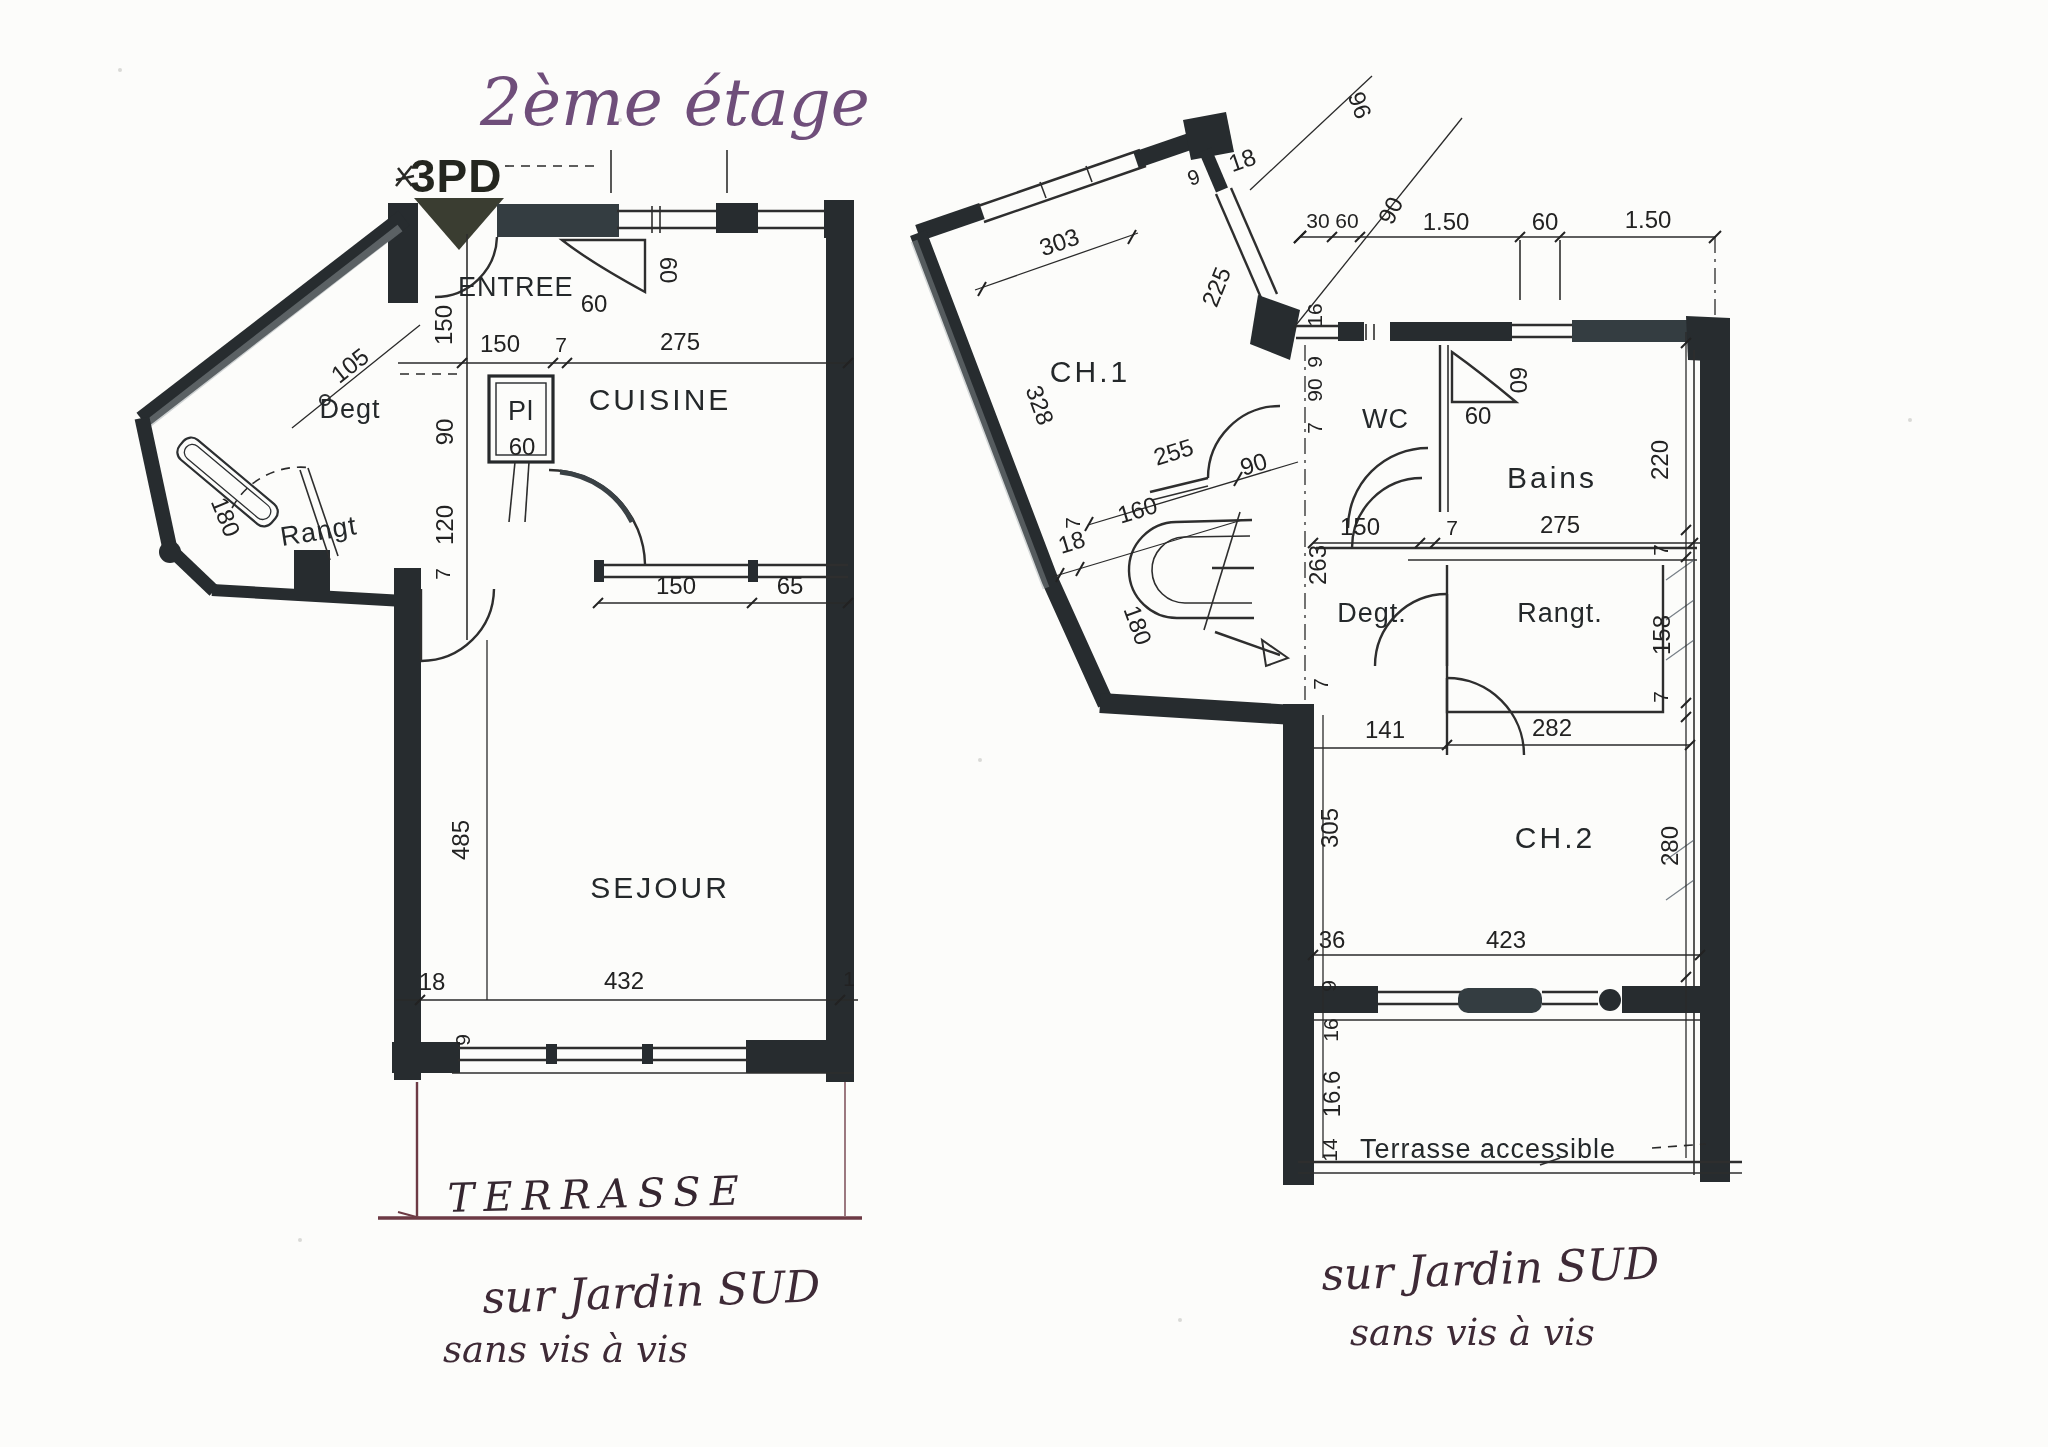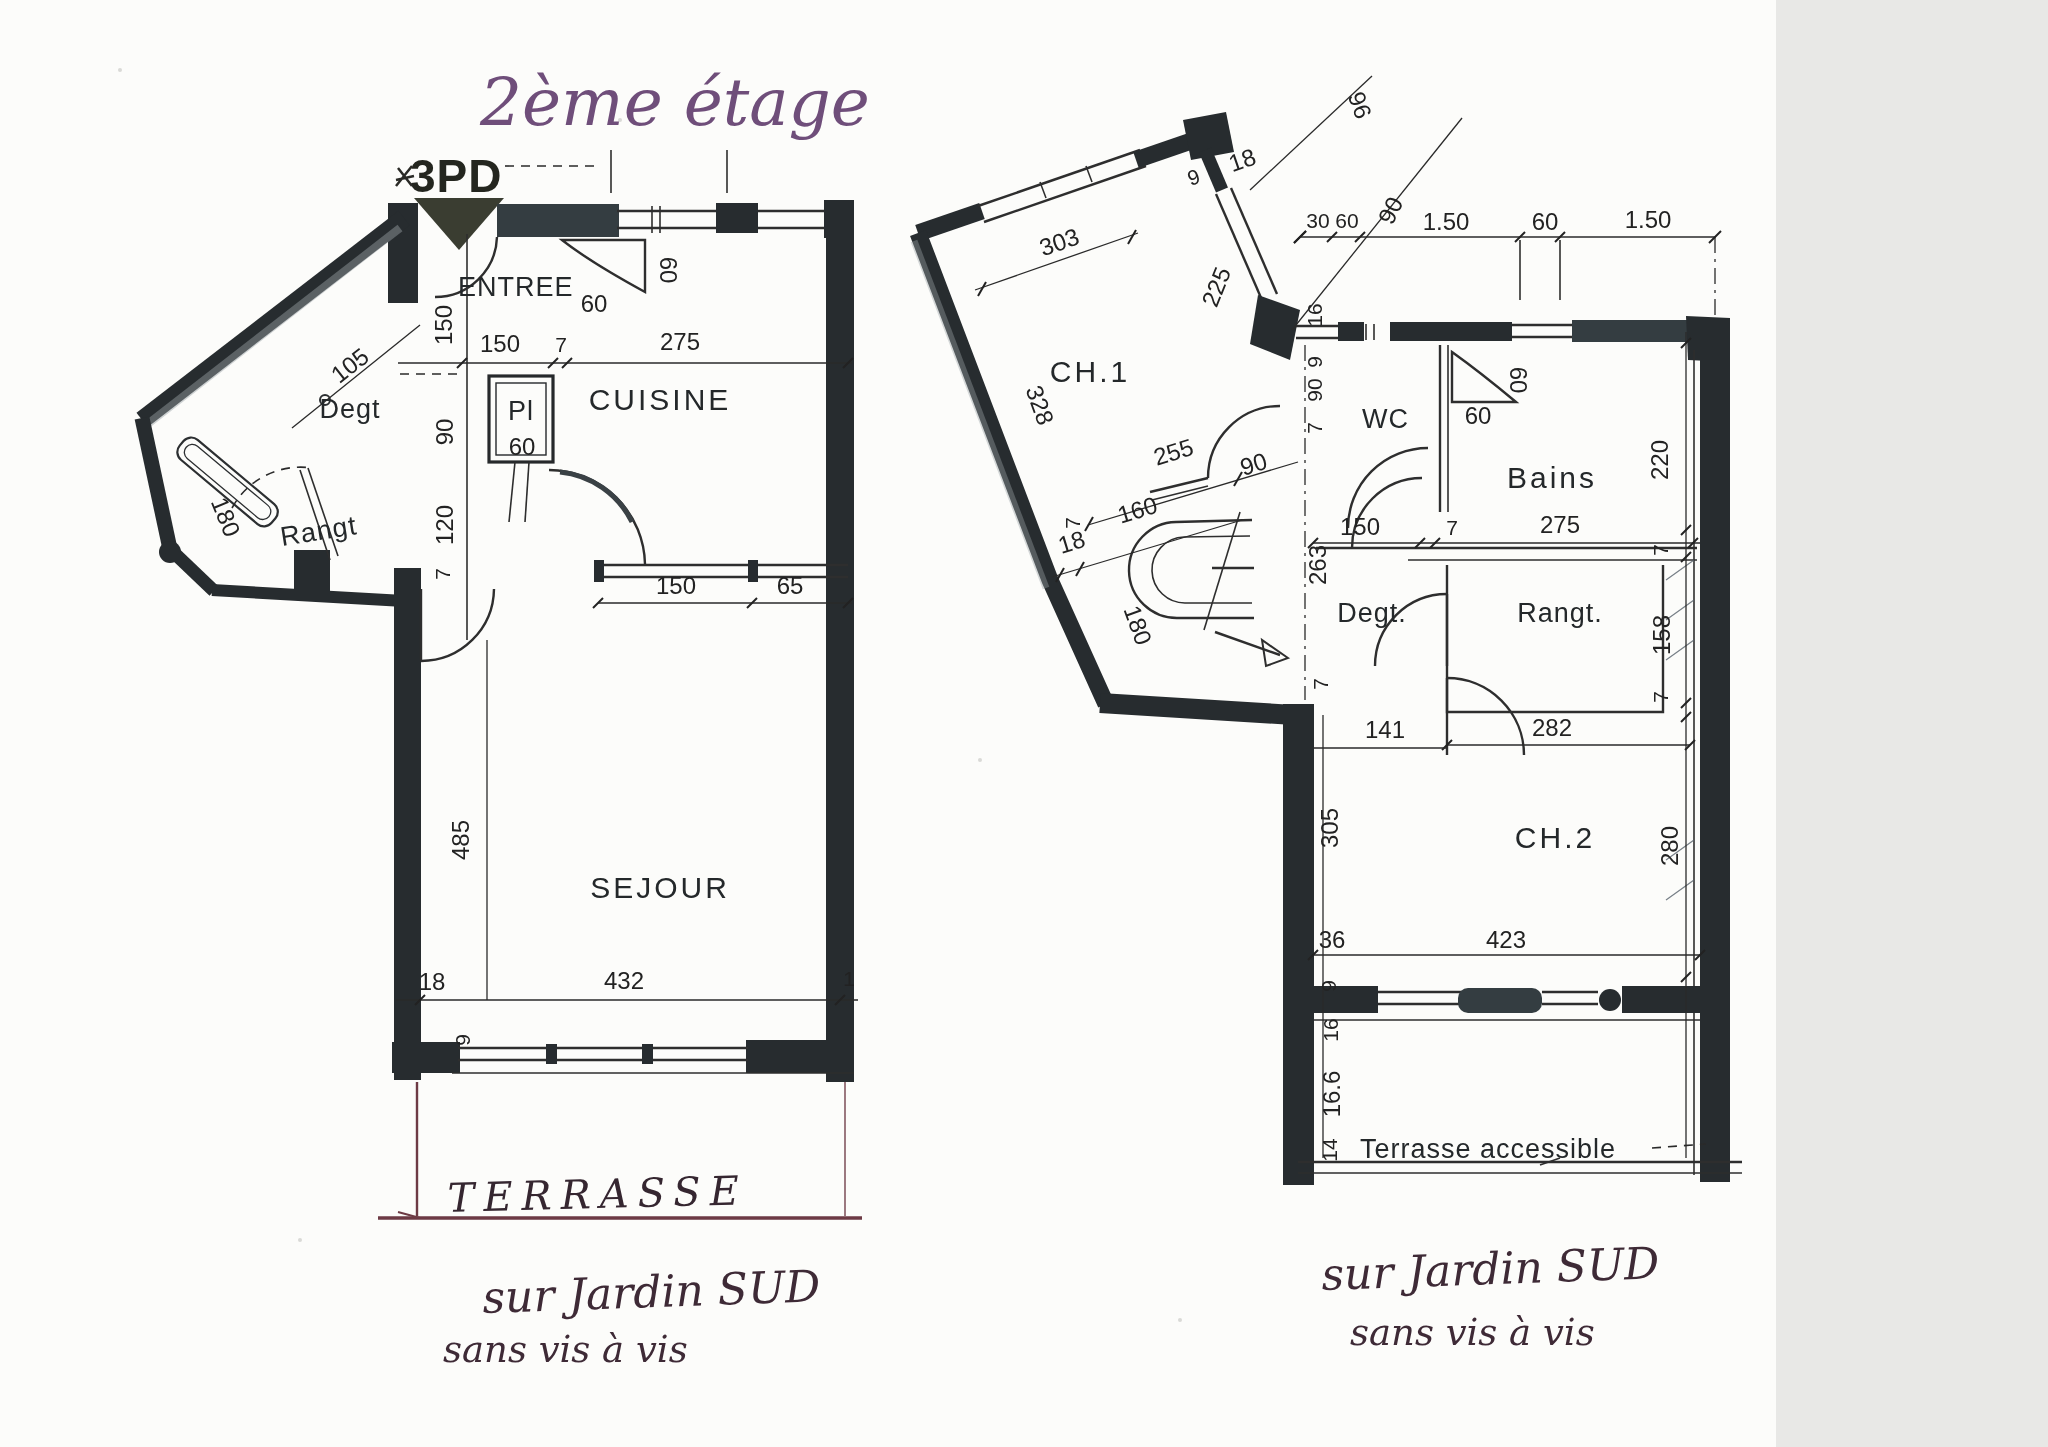--- a/index.html
+++ b/index.html
@@ -1,16 +1,16 @@
 <!DOCTYPE html>
 <html><head>
 <meta charset="utf-8">
 <style>
   html,body{margin:0;padding:0;background:#e8e8e6;}
-  .page{position:relative;width:1776px;height:1447px;background:#fcfcfa;overflow:hidden;
+  .page{position:relative;width:2048px;height:1447px;background:#fcfcfa;overflow:hidden;
         font-family:"Liberation Sans",sans-serif;}
   svg{position:absolute;left:0;top:0;}
   text{fill:#1f2224;}
   .lbl{font-family:"Liberation Sans",sans-serif;font-size:30px;letter-spacing:3px;fill:#24282a;}
   .lbl-s{font-family:"Liberation Sans",sans-serif;font-size:27px;letter-spacing:1px;fill:#24282a;}
   .dim{font-family:"Liberation Sans",sans-serif;font-size:24px;fill:#222;}
   .dim-s{font-family:"Liberation Sans",sans-serif;font-size:21px;fill:#222;}
   .mark{font-family:"Liberation Sans",sans-serif;font-size:46px;font-weight:bold;fill:#24261f;letter-spacing:1px;}
   .hand-title{font-family:"DejaVu Serif",serif;font-style:italic;fill:#6f4e7a;}
   .hand{font-family:"DejaVu Serif",serif;font-style:italic;fill:#3e2a36;}

